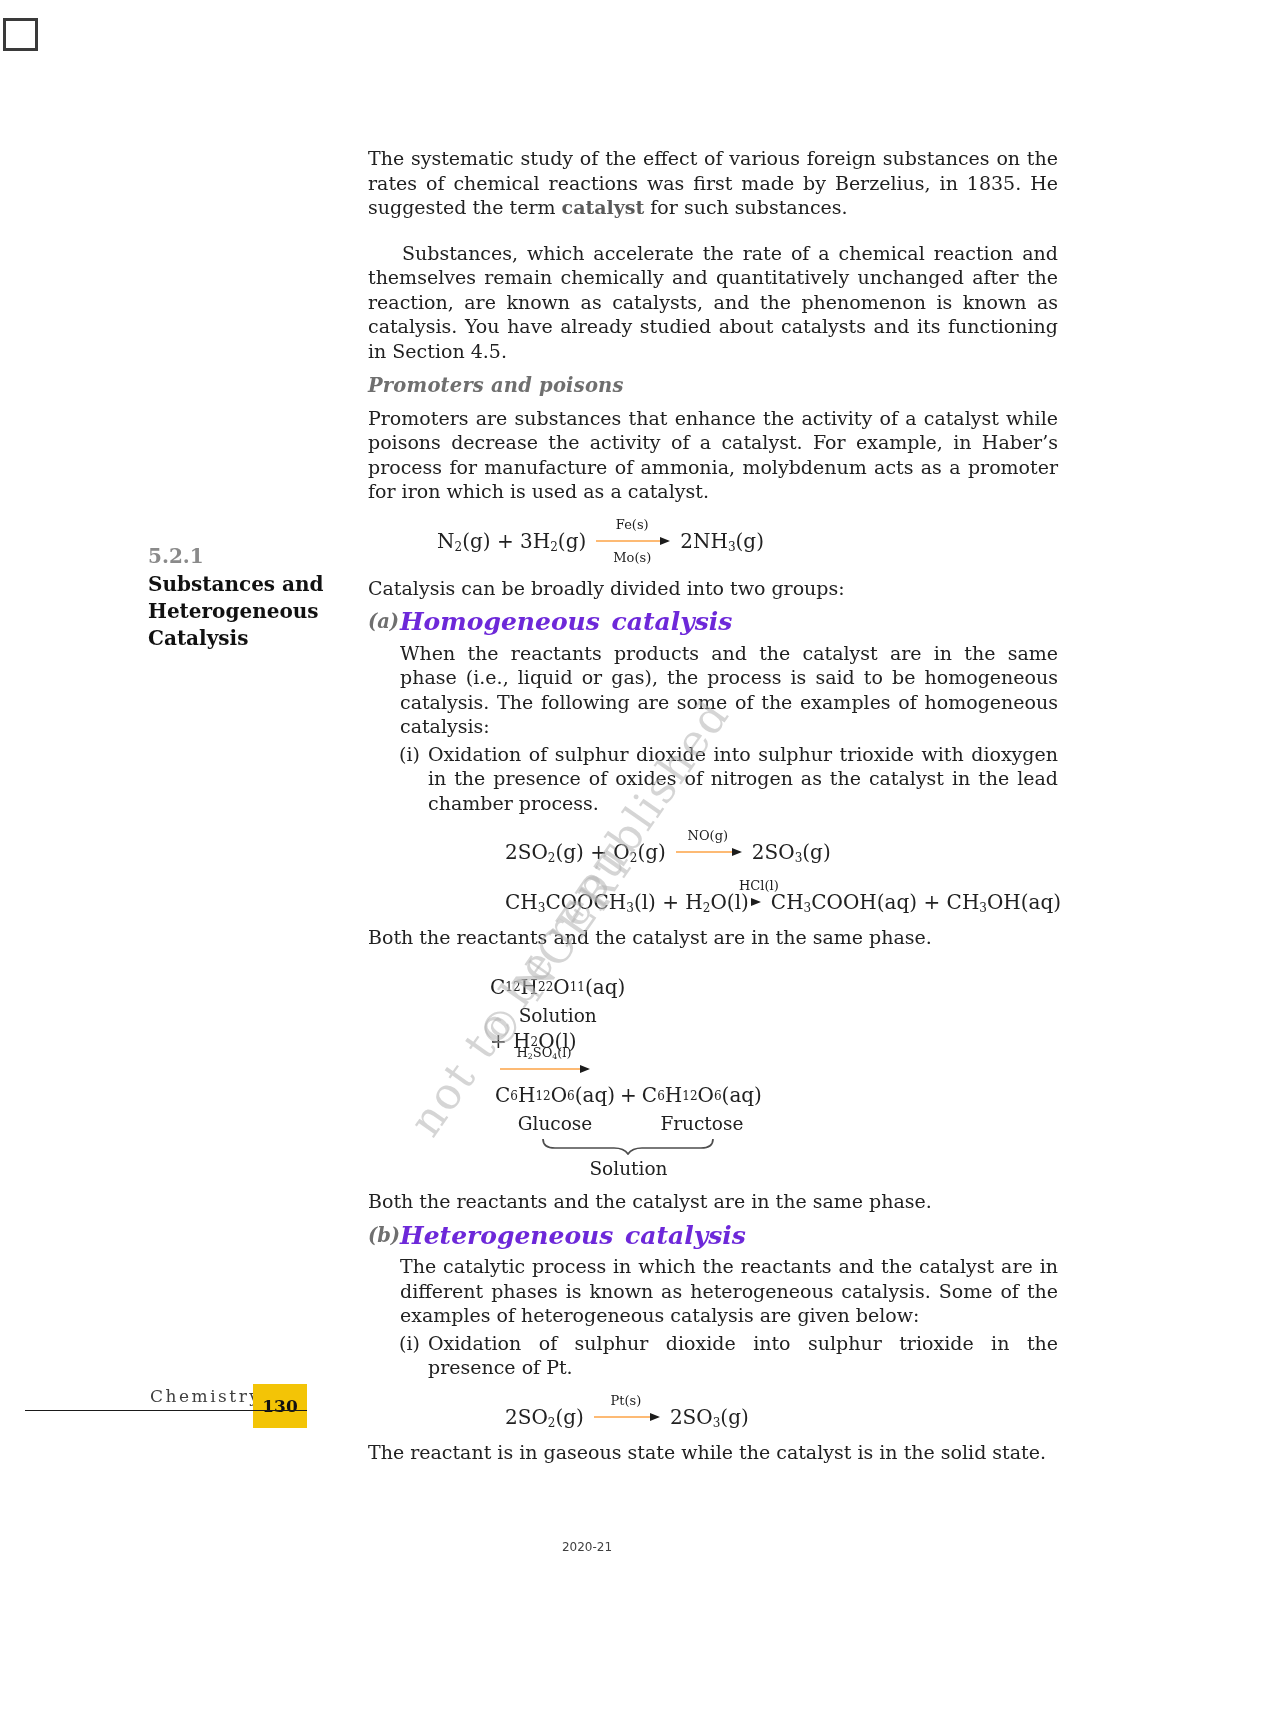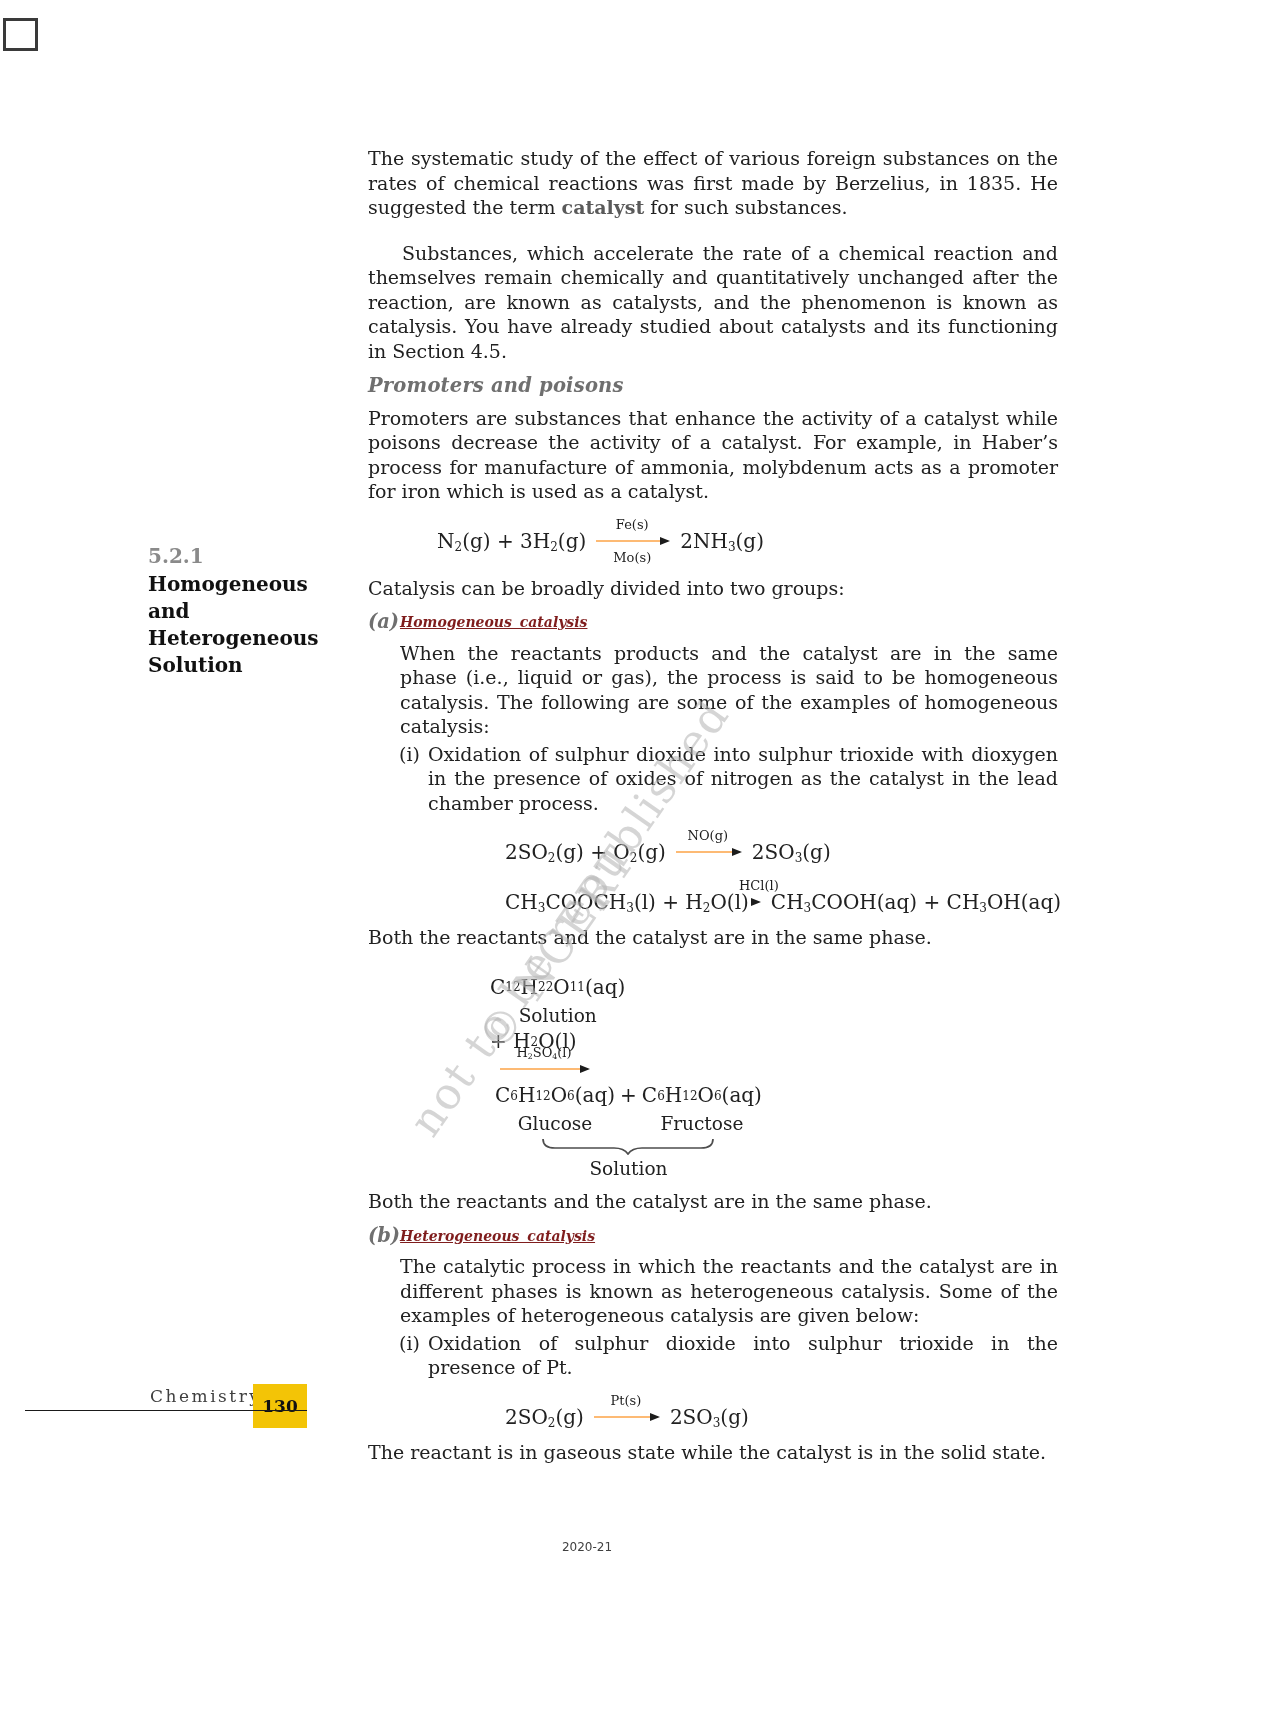--- a/index.html
+++ b/index.html
@@ -11,21 +11,21 @@
   .main{position:absolute;left:368px;top:146px;width:690px;font-size:19px;line-height:24.5px;text-align:justify;}
   .main p{margin:0;}
   p.indent{text-indent:34px;margin-top:21px;}
   .gray-head{color:#6f6f6f;font-weight:bold;font-style:italic;font-size:19.5px;margin:11px 0 7px 0;letter-spacing:.2px;}
   .gterm{font-weight:bold;color:#5a5a5a;}
   sub{font-size:.6em;vertical-align:-0.28em;line-height:0;}
   sup{font-size:.6em;vertical-align:0.5em;line-height:0;}
   
   .sec-head{display:flex;margin:10px 0 6px 0;}
   .sec-head .sl{flex:0 0 32px;color:#6f6f6f;font-weight:bold;font-style:italic;font-size:19.5px;}
-  .sec-head .st{color:#7f1d1d;font-weight:bold;font-style:italic;font-size:14px;word-spacing:3px;text-decoration:underline;}
+  .sec-head .st{color:#6d28d9;font-weight:bold;font-style:italic;font-size:25px;word-spacing:3px;}
   .sec-body{margin-left:32px;}
   
   .item{display:flex;margin-top:3px;}
   .item .il{flex:0 0 60px;text-align:right;padding-right:8px;box-sizing:border-box;}
   .item .it{flex:1;text-align:justify;}
   .after-eq{margin-left:68px;}
   
   .eq{display:flex;align-items:center;font-size:20px;line-height:26px;margin-top:24px;margin-bottom:10px;white-space:nowrap;}
   .eq.ml69{margin-left:69px;}  .eq.ml137{margin-left:137px;}
   .eq.hasbelow{margin-bottom:22px;}
@@ -63,21 +63,21 @@
 </style>
 </head>
 <body>
 
 <div class="page">
 
   <div class="corner-mark"></div>
 
   <div class="sidebar">
     <div class="num">5.2.1</div>
-    <div class="title">Homogeneous and Heterogeneous Solution</div>
+    <div class="title">Substances and Heterogeneous Catalysis</div>
   </div>
 
   <div class="main">
 
     <p>The systematic study of the effect of various foreign substances on the rates of chemical reactions was first made by Berzelius, in 1835. He suggested the term <strong class="gterm">catalyst</strong> for such substances.</p>
     <p class="indent">Substances, which accelerate the rate of a chemical reaction and themselves remain chemically and quantitatively unchanged after the reaction, are known as catalysts, and the phenomenon is known as catalysis. You have already studied about catalysts and its functioning in Section 4.5.</p>
 
     <div class="gray-head">Promoters and poisons</div>
     <p>Promoters are substances that enhance the activity of a catalyst while poisons decrease the activity of a catalyst. For example, in Haber’s process for manufacture of ammonia, molybdenum acts as a promoter for iron which is used as a catalyst.</p>
 

